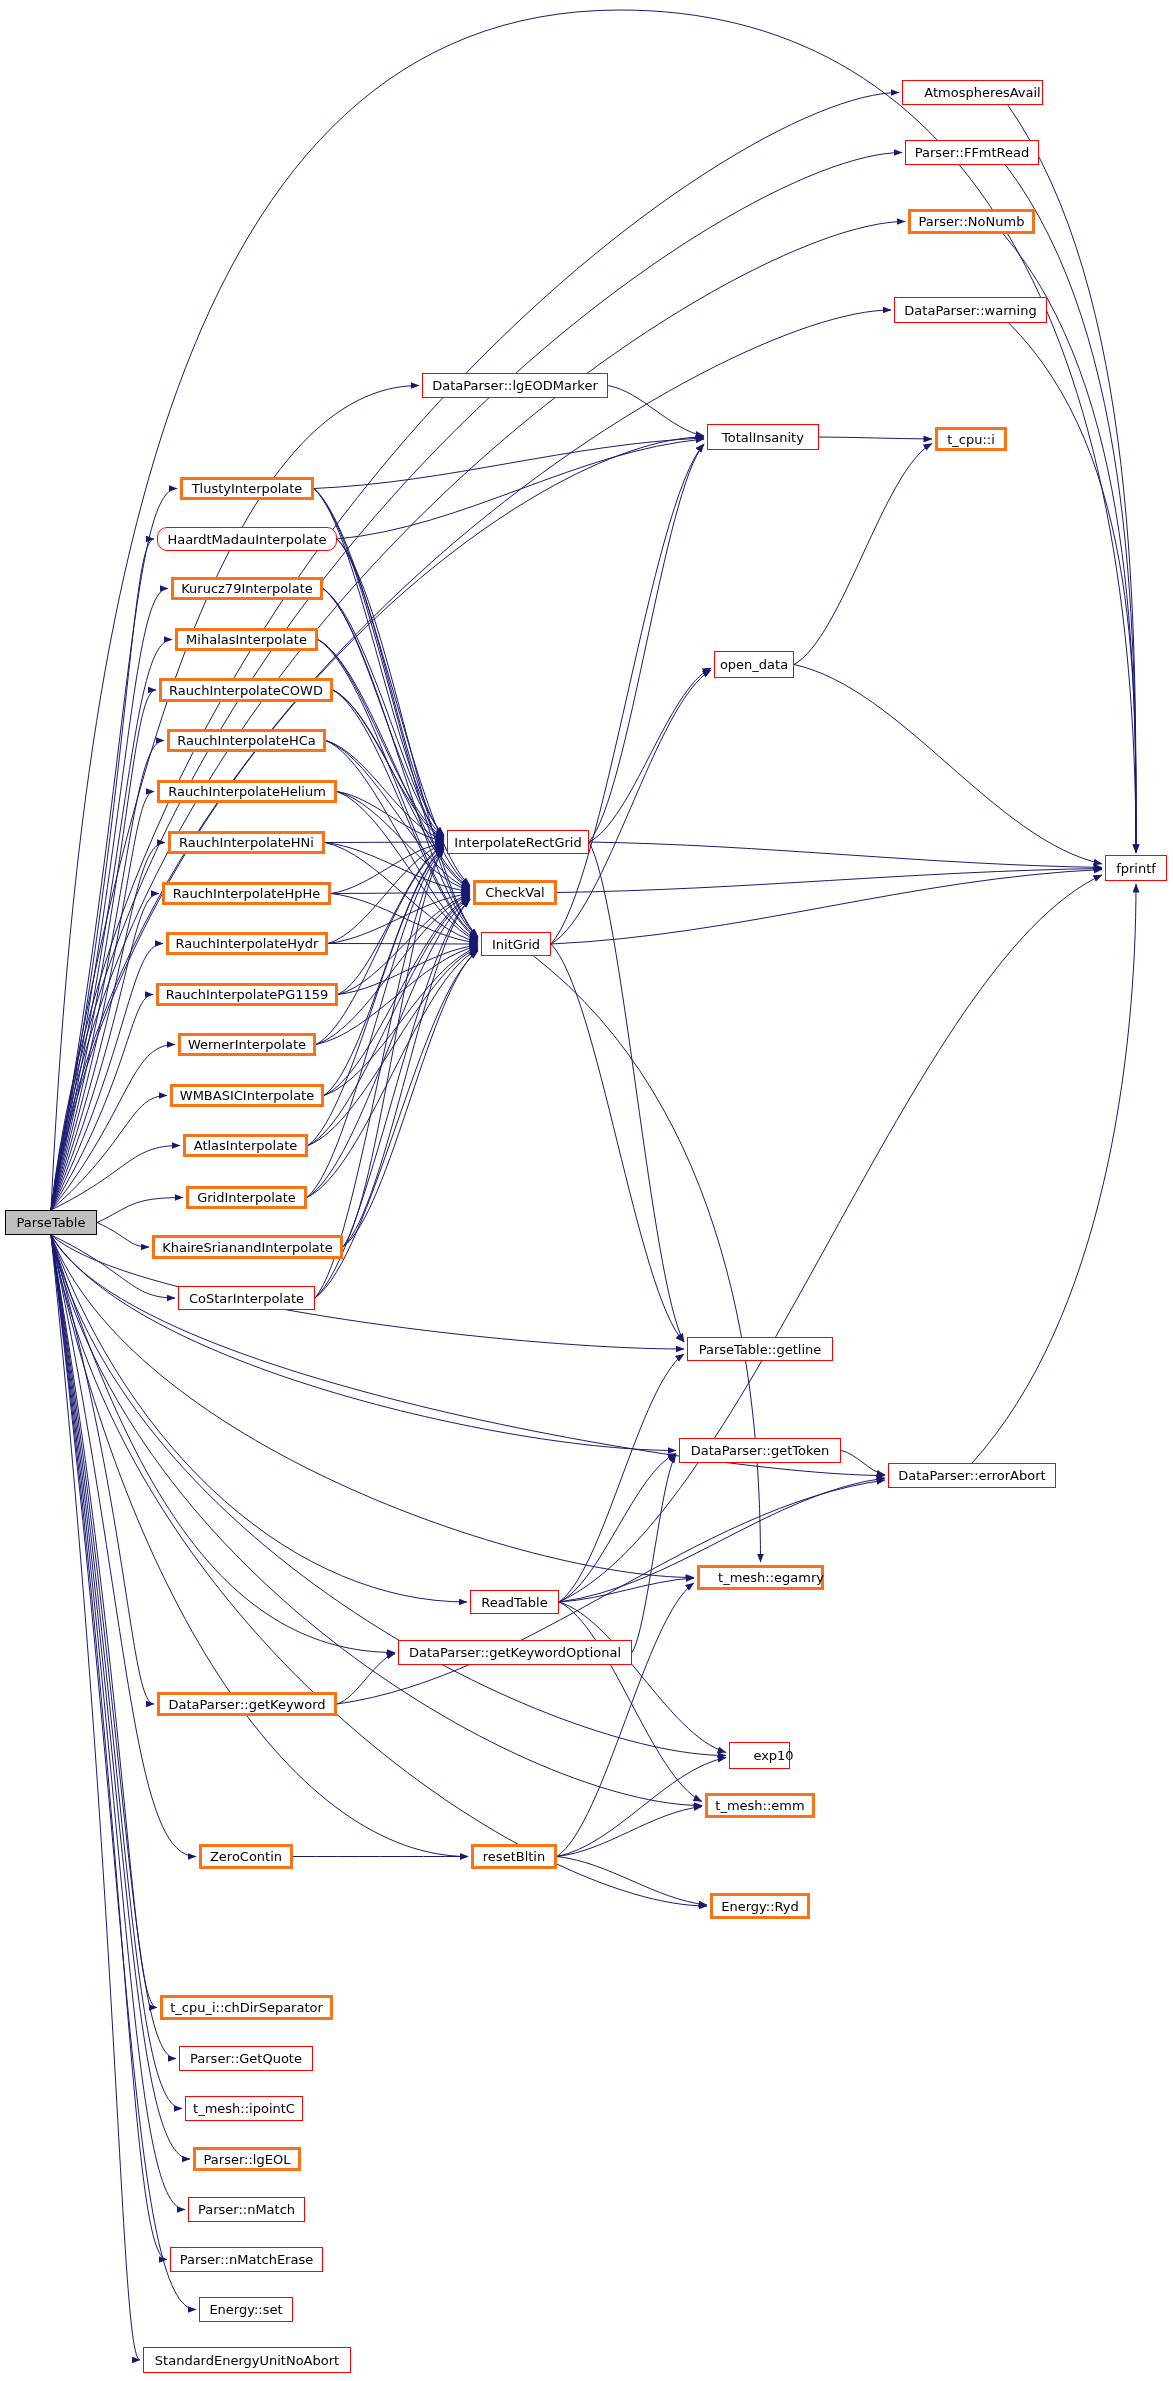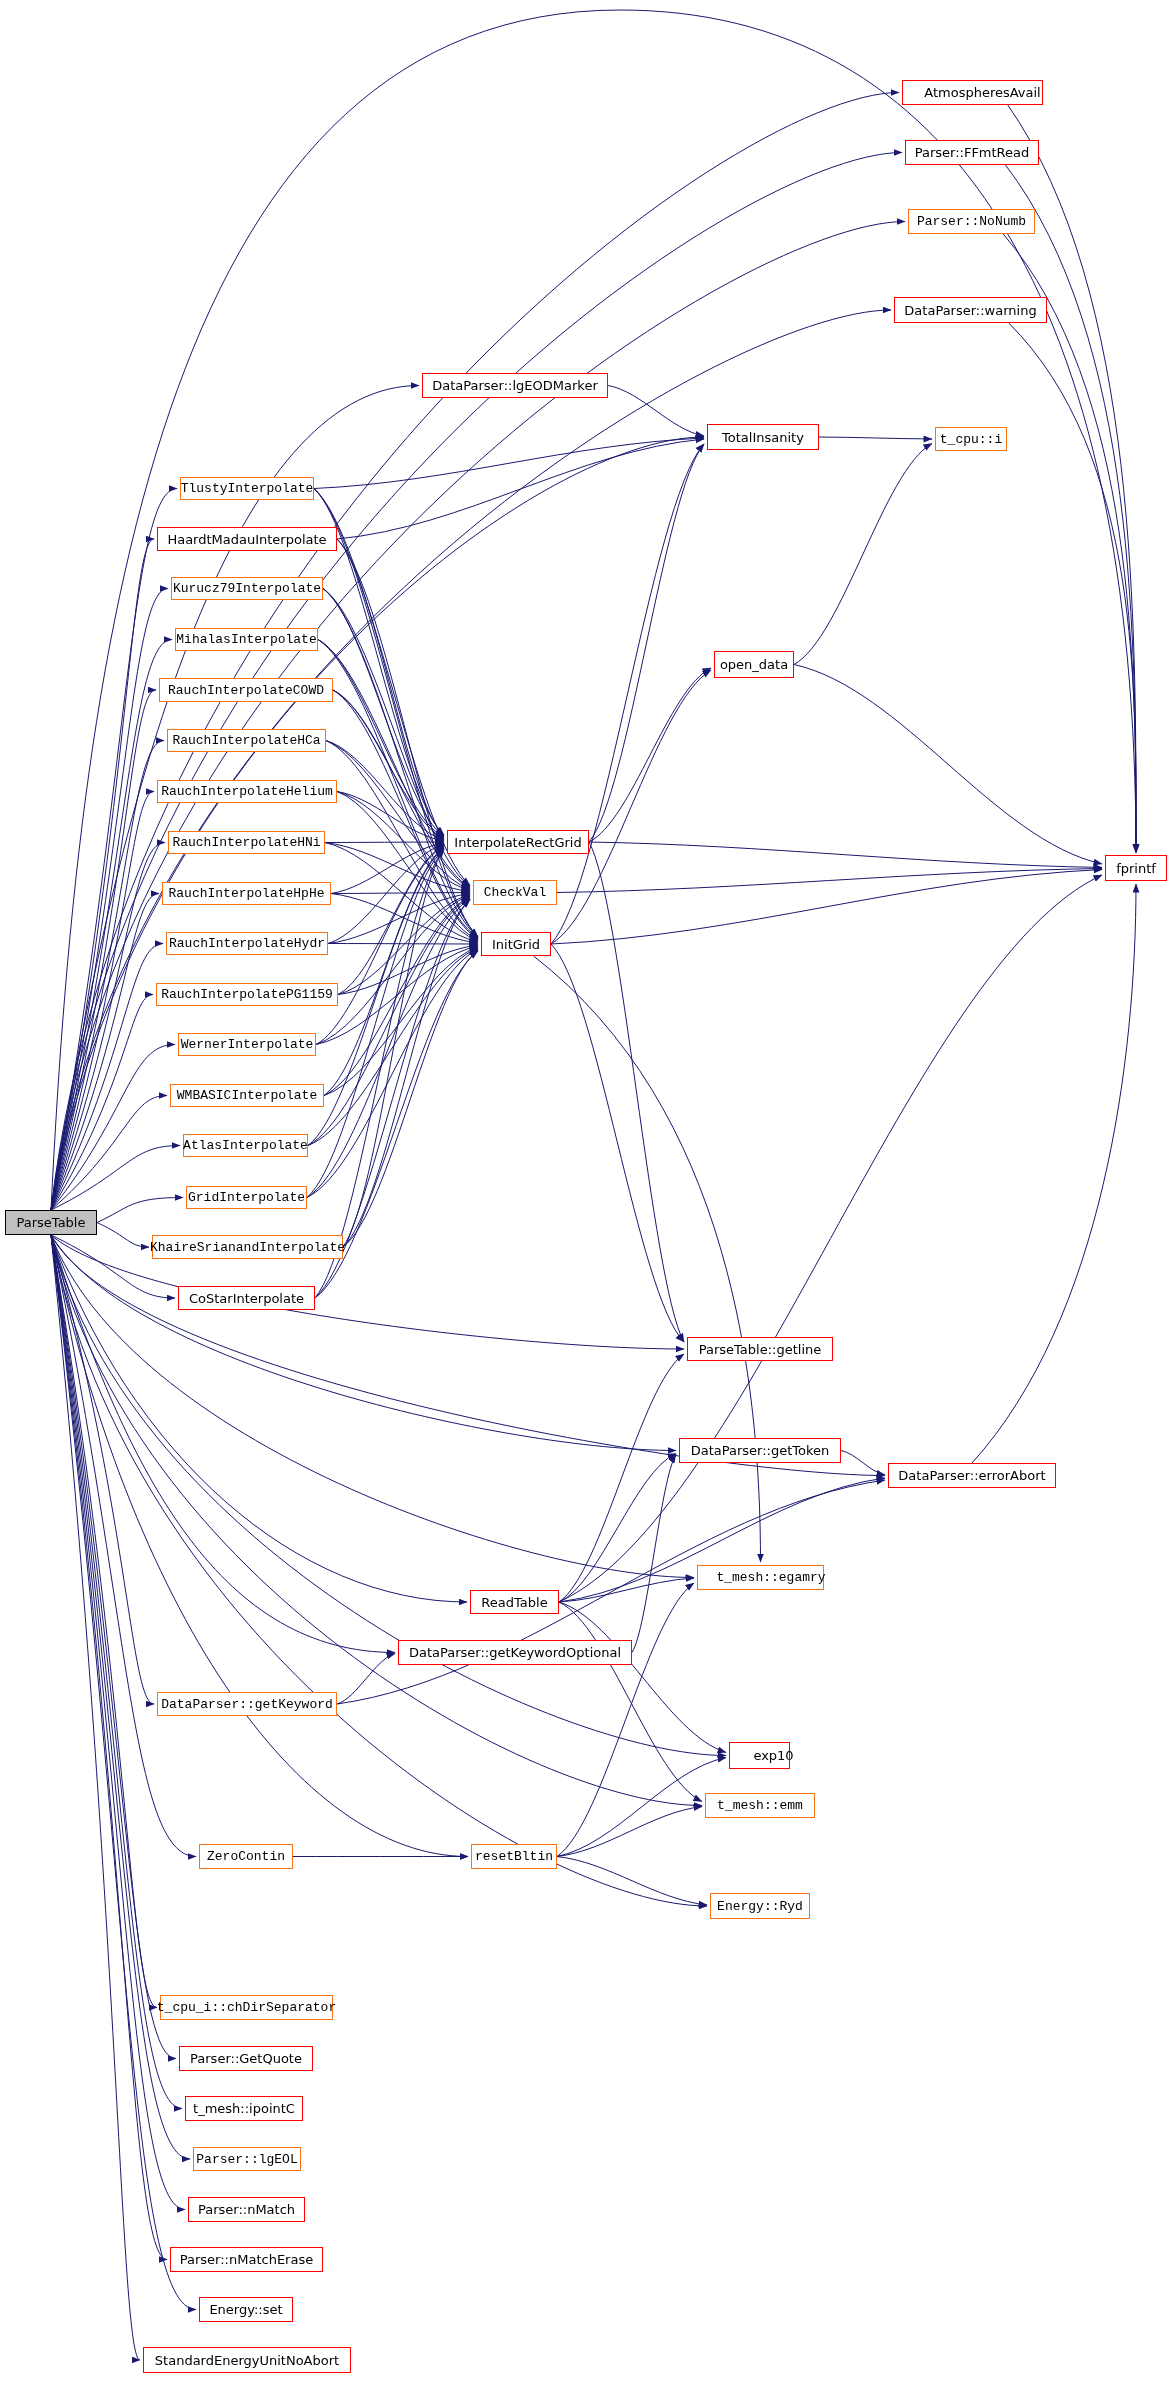--- a/index.html
+++ b/index.html
@@ -3,21 +3,21 @@
 <meta charset="utf-8">
 <style>
   html,body{margin:0;padding:0;background:#ffffff;}
   #canvas{position:relative;width:1173px;height:2381px;background:#ffffff;overflow:hidden;
           font-family:"DejaVu Sans","Liberation Sans",sans-serif;}
   #edges-layer{position:absolute;left:0;top:0;width:1173px;height:2381px;}
   .edge{fill:none;stroke:#191970;stroke-width:1;}
   .node{position:absolute;display:flex;align-items:center;justify-content:center;
         box-sizing:border-box;background:#ffffff;color:#000000;font-size:13px;
         white-space:nowrap;cursor:pointer;line-height:1;}
-  .node.black{border:1px solid #f97316;font-family:Liberation Mono, monospace;}
+  .node.black{border:3px solid #f97316;}
   .node.red{border:1px solid #ff0000;}
   .node.root{background:#bfbfbf;border:1px solid #000000;font-weight:normal;}
 </style>
 </head>
 <body>
 
 <div id="canvas">
   <svg id="edges-layer" xmlns="http://www.w3.org/2000/svg">
     <defs>
       <marker id="arrow" markerWidth="10" markerHeight="8" refX="8.5" refY="3.5" orient="auto" markerUnits="userSpaceOnUse">
@@ -162,21 +162,21 @@
       <div class="node root" style="left: 5px; top: 1210px; width: 92px; height: 25px;">ParseTable</div>
       <div class="node red" style="left: 902px; top: 80px; width: 141px; height: 25px; padding-left: 20px;">AtmospheresAvail</div>
       <div class="node red" style="left: 905px; top: 140px; width: 134px; height: 25px;">Parser::FFmtRead</div>
       <div class="node black" style="left: 908px; top: 209px; width: 127px; height: 25px;">Parser::NoNumb</div>
       <div class="node red" style="left: 894px; top: 297px; width: 153px; height: 26px;">DataParser::warning</div>
       <div class="node red" style="left: 422px; top: 373px; width: 186px; height: 25px;">DataParser::lgEODMarker</div>
       <div class="node red" style="left: 707px; top: 424px; width: 112px; height: 26px;">TotalInsanity</div>
       <div class="node black" style="left: 935px; top: 427px; width: 72px; height: 24px;">t_cpu::i</div>
       <div class="node red" style="left: 714px; top: 651px; width: 80px; height: 27px;">open_data</div>
       <div class="node black" style="left: 180px; top: 477px; width: 134px; height: 23px;">TlustyInterpolate</div>
-      <div class="node red" style="left: 157px; top: 527px; width: 180px; height: 24px;">HaardtMadauInterpolate</div>
+      <div class="node red" style="left: 157px; top: 527px; width: 180px; height: 24px; border-radius: 10px;">HaardtMadauInterpolate</div>
       <div class="node black" style="left: 171px; top: 577px; width: 152px; height: 23px;">Kurucz79Interpolate</div>
       <div class="node black" style="left: 175px; top: 628px; width: 143px; height: 23px;">MihalasInterpolate</div>
       <div class="node black" style="left: 159px; top: 678px; width: 174px; height: 24px;">RauchInterpolateCOWD</div>
       <div class="node black" style="left: 167px; top: 729px; width: 159px; height: 23px;">RauchInterpolateHCa</div>
       <div class="node black" style="left: 157px; top: 780px; width: 180px; height: 23px;">RauchInterpolateHelium</div>
       <div class="node black" style="left: 168px; top: 831px; width: 157px; height: 23px;">RauchInterpolateHNi</div>
       <div class="node black" style="left: 162px; top: 882px; width: 169px; height: 23px;">RauchInterpolateHpHe</div>
       <div class="node black" style="left: 166px; top: 932px; width: 162px; height: 23px;">RauchInterpolateHydr</div>
       <div class="node black" style="left: 156px; top: 983px; width: 182px; height: 23px;">RauchInterpolatePG1159</div>
       <div class="node black" style="left: 178px; top: 1033px; width: 138px; height: 23px;">WernerInterpolate</div>

